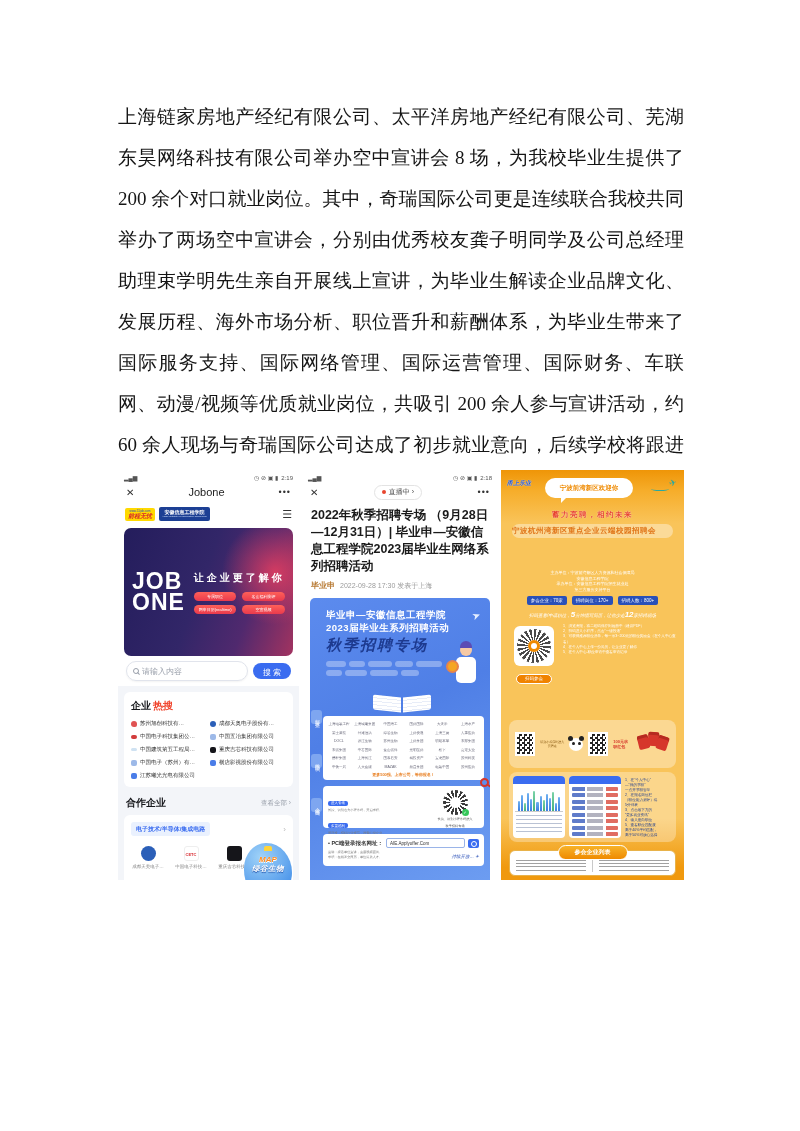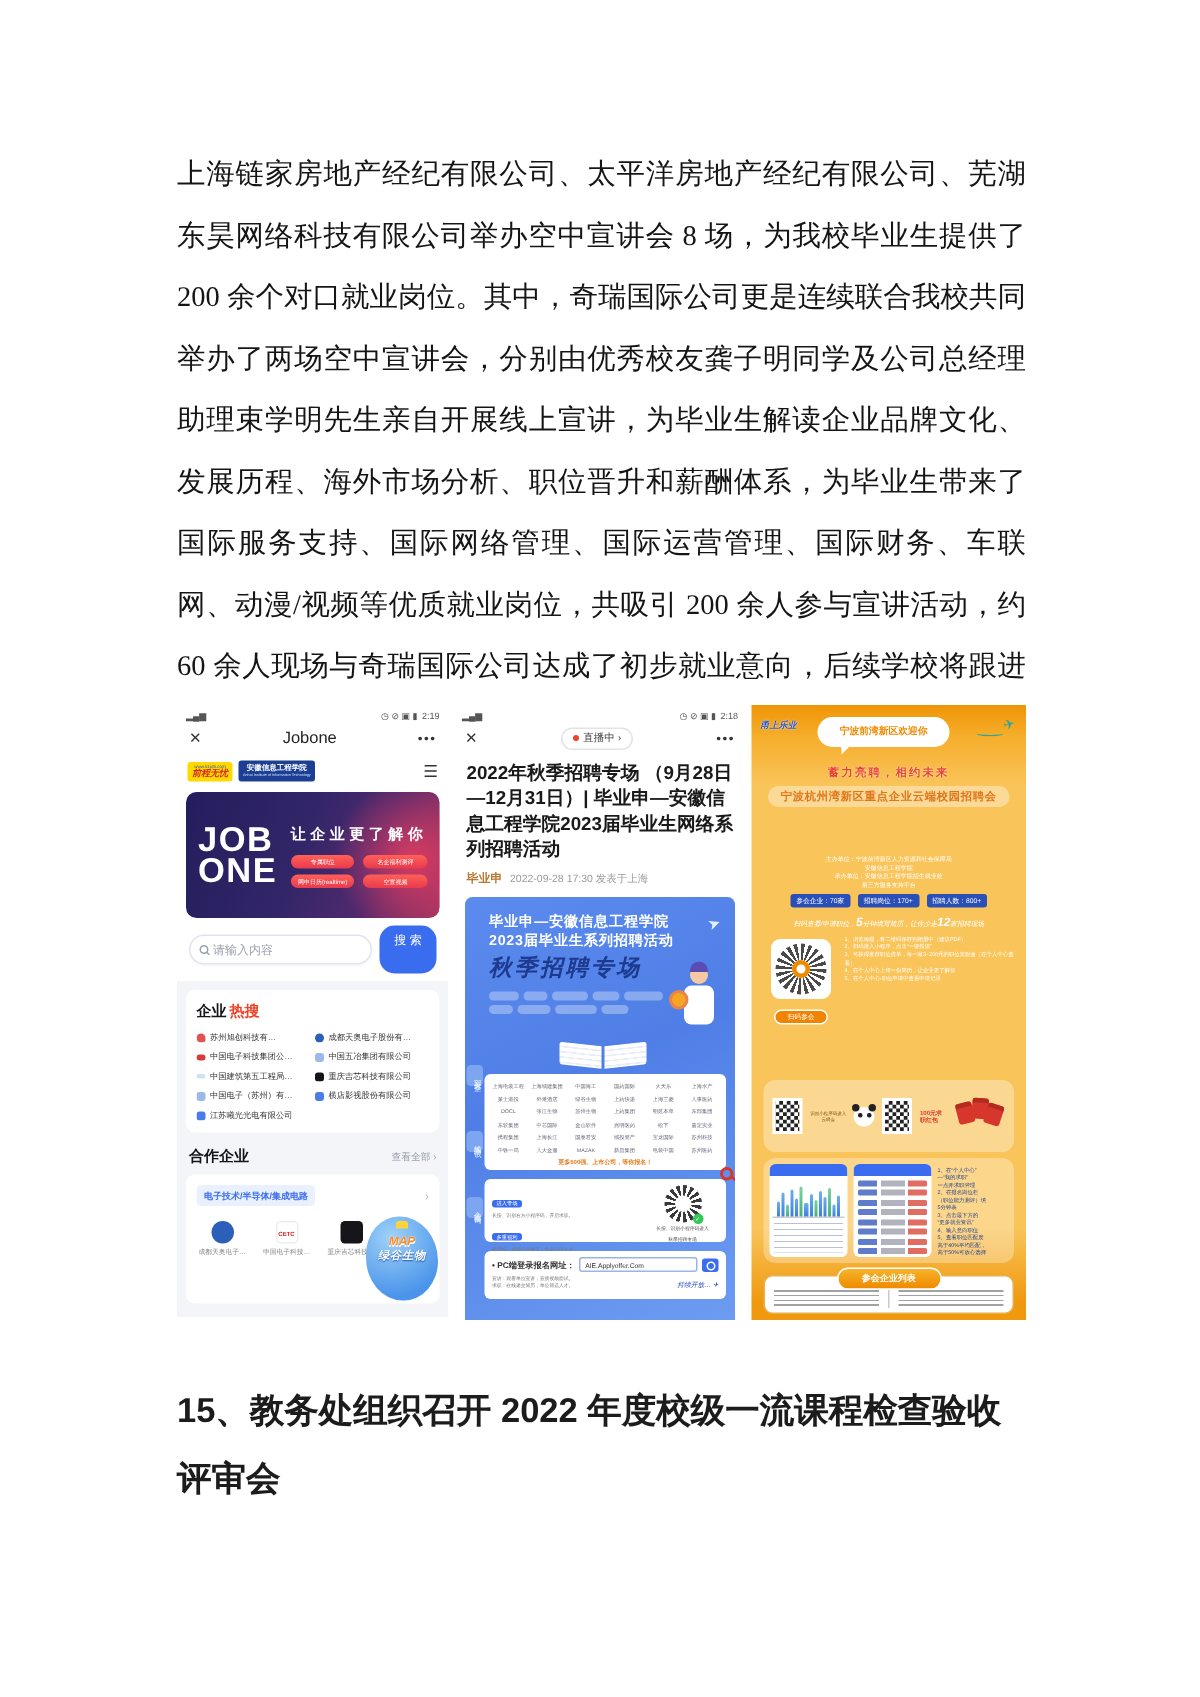--- a/index.html
+++ b/index.html
@@ -30,39 +30,39 @@
   .p-nav .title { flex:1; text-align:center; font-size:11px; color:#222; }
   .p-nav .more { font-size:9px; color:#333; letter-spacing:1px; }
   .p1-logos { display:flex; align-items:center; gap:4px; padding:3px 7px; height:24px; }
   .logo-yellow { background:#ffd900; border-radius:2px; padding:1px 3px; text-align:center; }
   .logo-yellow .tp { font-size:3px; color:#2a50b8; line-height:4px; }
   .logo-yellow .mn { font-size:6px; font-weight:800; font-style:italic; color:#d6252b; line-height:7px; }
   .logo-blue { background:#1c3f94; border-radius:2px; padding:2px 3px; text-align:center; }
   .logo-blue .mn { font-size:5px; font-weight:700; color:#fff; line-height:6px; }
   .logo-blue .sb { font-size:2.5px; color:#cfe0ff; line-height:3.5px; }
   .menu-ic { margin-left:auto; font-size:11px; color:#333; }
-  .p1-banner { position:relative; margin:2px 6px 0 6px; height:84px; border-radius:7px; overflow:hidden;
+  .p1-banner { position:relative; margin:2px 6px 0 6px; height:128px; border-radius:7px; overflow:hidden;
     background:linear-gradient(110deg,#241d5c 0%,#322668 45%,#50296e 72%,#a23360 100%);
     display:flex; align-items:center; padding:0 8px; }
   .p1-banner::before { content:""; position:absolute; right:-18px; top:-10px; width:90px; height:120px;
     background:radial-gradient(circle at 60% 45%, rgba(231,62,96,.85), rgba(231,62,96,0) 62%); }
   .jobone { position:relative; font-size:23px; line-height:21px; font-weight:800; color:#fff; letter-spacing:1px; }
   .ban-right { position:relative; margin-left:9px; }
   .ban-sub { font-size:10px; font-weight:700; color:#fff; letter-spacing:3px; white-space:nowrap; }
   .ban-pills { display:grid; grid-template-columns:1fr 1fr; gap:4px 6px; margin-top:7px; }
   .ban-pills span { background:linear-gradient(180deg,#ff6058,#e93a4d); color:#fff; font-size:4px;
     border-radius:6px; padding:2px 3px; text-align:center; white-space:nowrap; }
   .p1-search { display:flex; align-items:center; gap:5px; padding:5px 8px; background:#fff; }
   .search-box { flex:1; height:20px; border:1px solid #e1e4ec; border-radius:10px;
     display:flex; align-items:center; gap:3px; padding:0 6px; color:#9aa0ab; font-size:8px;
     box-shadow:0 1px 2px rgba(0,0,0,.05); }
   .mag { position:relative; width:6px; height:6px; border:1px solid #9aa0ab; border-radius:50%; flex:0 0 auto; }
   .mag::after { content:""; position:absolute; width:3px; height:1px; background:#9aa0ab;
     right:-2px; bottom:-1px; transform:rotate(45deg); }
-  .search-btn { width:38px; height:32px; background:#3a6cf0; border-radius:10px; color:#fff;
+  .search-btn { width:38px; height:16px; background:#3a6cf0; border-radius:10px; color:#fff;
     font-size:8px; text-align:center; line-height:20px; }
   .p1-body { background:#f3f5f9; padding:6px; height:224px; }
   .hot-card { background:#fff; border-radius:6px; padding:7px 7px 8px 7px; }
   .hot-title { font-size:10px; font-weight:800; }
   .hot-title .t1 { color:#15161a; }
   .hot-title .t2 { color:#f0432b; margin-left:2px; }
   .hot-list { display:grid; grid-template-columns:1fr 1fr; gap:6px 3px; margin-top:7px; }
   .hot-item { font-size:5.5px; color:#333; white-space:nowrap; overflow:hidden;
     display:flex; align-items:center; gap:3px; }
   .hot-item::before { content:""; width:6px; height:6px; border-radius:2px; flex:0 0 auto; background:#5b8def; }
@@ -181,21 +181,21 @@
   .bubble::after { content:""; position:absolute; left:16px; bottom:-5px; border:4px solid transparent;
     border-top-color:#fff; border-left-color:#fff; }
   .swoosh { position:absolute; right:7px; top:3px; width:26px; height:12px; }
   .swoosh::before { content:"✈"; position:absolute; right:0; top:-2px; color:#2aa8a0; font-size:9px;
     transform:rotate(-15deg); }
   .swoosh::after { content:""; position:absolute; left:0; top:7px; width:18px; height:3px;
     border-bottom:1.5px solid #2aa8a0; border-radius:0 0 100% 100%; }
   .p3-slogan { position:absolute; left:0; right:0; top:40px; text-align:center; font-size:7.5px;
     font-weight:900; color:#e8432e; letter-spacing:1.5px; text-shadow:0 0 1px #fff; }
   .p3-event { position:absolute; left:11px; right:11px; top:54px; background:rgba(255,255,255,.38);
-    border-radius:8px; text-align:center; font-size:7.5px; font-weight:800; color:#e0761a;
+    border-radius:8px; font-size:7.5px; font-weight:800; color:#e0761a;
     padding:2px 0; letter-spacing:0.5px; }
   .p3-session { position:absolute; left:0; right:0; top:72px; text-align:center; color:#2a50b8;
     font-weight:900; }
   .p3-session .s1 { font-size:10.5px; letter-spacing:1px; }
   .p3-session .s2 { font-size:9.5px; }
   .p3-org { position:absolute; left:0; right:0; top:100px; text-align:center; }
   .p3-org span { display:block; font-size:4px; color:#fff; line-height:5.6px; }
   .p3-stats { position:absolute; left:0; right:0; top:126px; display:flex; justify-content:center; gap:5px; }
   .p3-stats span { background:#2a50b8; color:#fff; font-size:4.5px; padding:2px 4px; border-radius:2px; }
   .p3-scan { position:absolute; left:0; right:0; top:140px; text-align:center; color:#fff;
@@ -593,15 +593,14 @@
         <div class="p3-cols">
           <div class="p3-col"></div>
           <div class="p3-div"></div>
           <div class="p3-col"></div>
         </div>
       </div>
     </div>
 
   </div>
 
-  <div class="doc-heading">15、教务处组织召开 2022 年度校级一流课程检查验收评审会</div>
 
 </div>
 
 </body></html>

